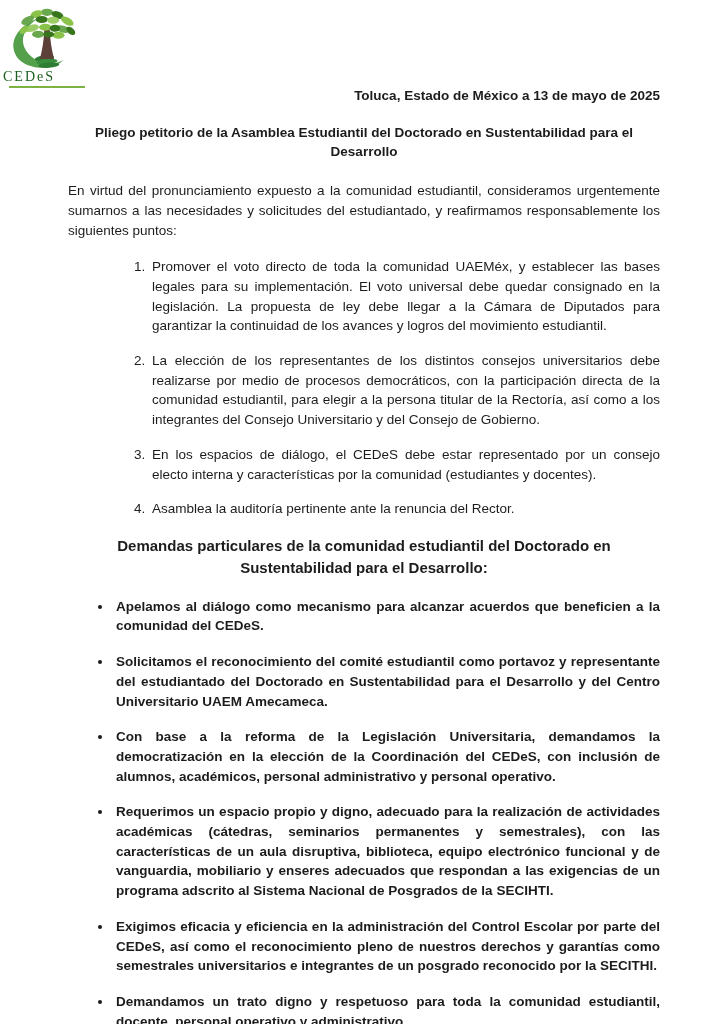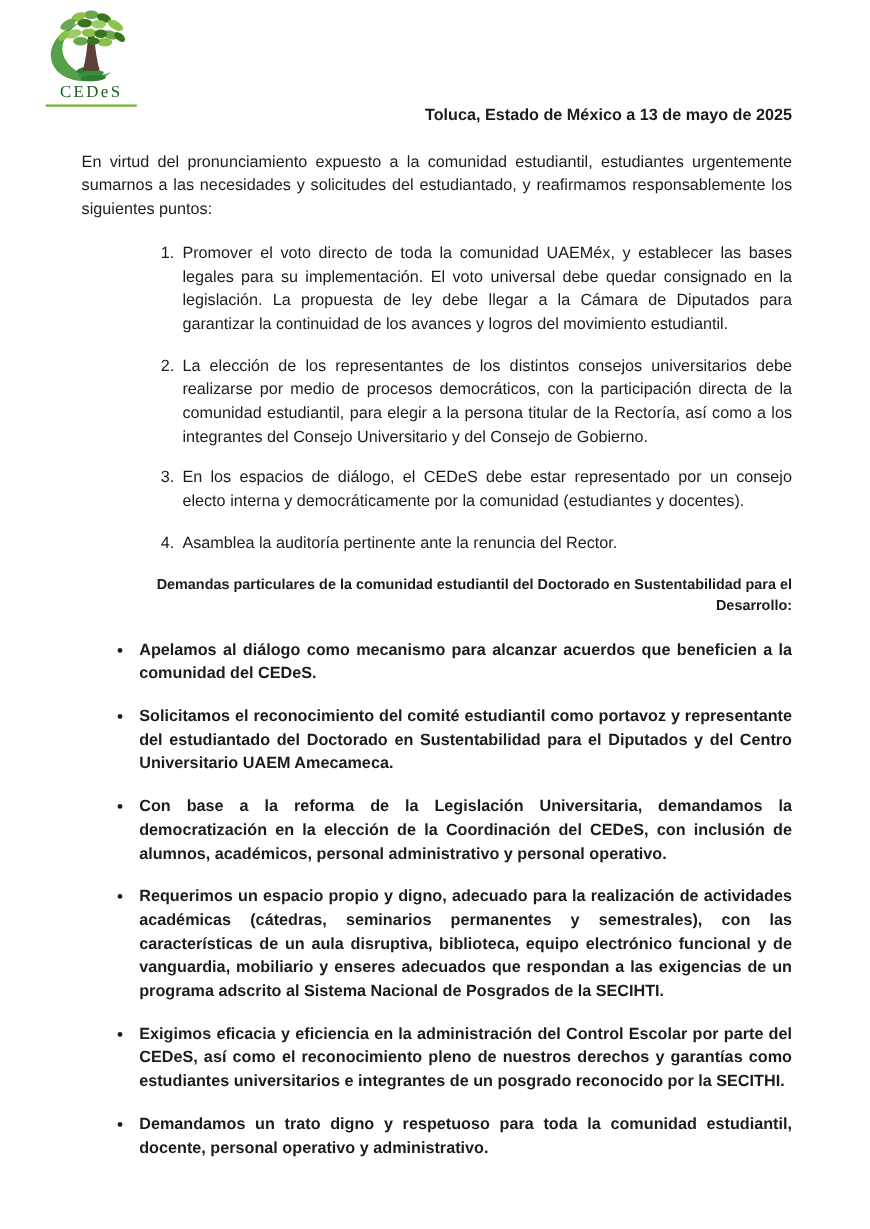--- a/index.html
+++ b/index.html
@@ -16,24 +16,23 @@
     color: #1c1c1c;
     overflow: hidden;
     box-sizing: border-box;
   }
   .header {
     position: relative;
     height: 80px;
   }
   .logo-left {
     position: absolute;
-    left: 32px;
+    left: 3px;
     top: 6px;
     width: 88px;
-    text-align: center;
   }
   .logo-left .cedes-text {
     font-family: "Liberation Serif", serif;
     font-size: 14px;
     letter-spacing: 2px;
     color: #1b5e20;
     line-height: 1;
     margin-top: -2px;
   }
   .logo-left .cedes-underline {
@@ -98,22 +97,22 @@
     padding-left: 45px;
   }
   ol.numbered-points li {
     text-align: justify;
     margin-bottom: 15px;
     padding-left: 3px;
     margin-left: 36px;
   }
   .demands-heading {
     font-weight: bold;
-    font-size: 12px;
-    text-align: right;
+    font-size: 15px;
+    text-align: center;
     margin: 16px 0 0 0;
   }
   ul.bullet-points {
     margin: 18px 0 0 0;
     padding-left: 45px;
   }
   ul.bullet-points li {
     text-align: justify;
     margin-bottom: 16px;
     padding-left: 3px;
@@ -161,36 +160,37 @@
       <div class="cedes-underline"></div>
     </div>
 
 
   </div>
 
   <div class="content">
 
     <p class="date-line">Toluca, Estado de México a 13 de mayo de 2025</p>
 
+    <h1 class="doc-title">Pliego petitorio de la Asamblea Estudiantil del Doctorado en Sustentabilidad para el Desarrollo</h1>
 
-    <p class="intro">En virtud del pronunciamiento expuesto a la comunidad estudiantil, estudiantes urgentemente sumarnos a las necesidades y solicitudes del estudiantado, y reafirmamos responsablemente los siguientes puntos:</p>
+    <p class="intro">En virtud del pronunciamiento expuesto a la comunidad estudiantil, consideramos urgentemente sumarnos a las necesidades y solicitudes del estudiantado, y reafirmamos responsablemente los siguientes puntos:</p>
 
     <ol class="numbered-points">
       <li>Promover el voto directo de toda la comunidad UAEMéx, y establecer las bases legales para su implementación. El voto universal debe quedar consignado en la legislación. La propuesta de ley debe llegar a la Cámara de Diputados para garantizar la continuidad de los avances y logros del movimiento estudiantil.</li>
       <li>La elección de los representantes de los distintos consejos universitarios debe realizarse por medio de procesos democráticos, con la participación directa de la comunidad estudiantil, para elegir a la persona titular de la Rectoría, así como a los integrantes del Consejo Universitario y del Consejo de Gobierno.</li>
-      <li>En los espacios de diálogo, el CEDeS debe estar representado por un consejo electo interna y democráticamente por la comunidad (estudiantes y docentes).</li>
+      <li>En los espacios de diálogo, el CEDeS debe estar representado por un consejo electo interna y características por la comunidad (estudiantes y docentes).</li>
       <li>Asamblea la auditoría pertinente ante la renuncia del Rector.</li>
     </ol>
 
     <h2 class="demands-heading">Demandas particulares de la comunidad estudiantil del Doctorado en Sustentabilidad para el Desarrollo:</h2>
 
     <ul class="bullet-points">
       <li>Apelamos al diálogo como mecanismo para alcanzar acuerdos que beneficien a la comunidad del CEDeS.</li>
-      <li>Solicitamos el reconocimiento del comité estudiantil como portavoz y representante del estudiantado del Doctorado en Sustentabilidad para el Diputados y del Centro Universitario UAEM Amecameca.</li>
+      <li>Solicitamos el reconocimiento del comité estudiantil como portavoz y representante del estudiantado del Doctorado en Sustentabilidad para el Desarrollo y del Centro Universitario UAEM Amecameca.</li>
       <li>Con base a la reforma de la Legislación Universitaria, demandamos la democratización en la elección de la Coordinación del CEDeS, con inclusión de alumnos, académicos, personal administrativo y personal operativo.</li>
       <li>Requerimos un espacio propio y digno, adecuado para la realización de actividades académicas (cátedras, seminarios permanentes y semestrales), con las características de un aula disruptiva, biblioteca, equipo electrónico funcional y de vanguardia, mobiliario y enseres adecuados que respondan a las exigencias de un programa adscrito al Sistema Nacional de Posgrados de la SECIHTI.</li>
-      <li>Exigimos eficacia y eficiencia en la administración del Control Escolar por parte del CEDeS, así como el reconocimiento pleno de nuestros derechos y garantías como estudiantes universitarios e integrantes de un posgrado reconocido por la SECITHI.</li>
+      <li>Exigimos eficacia y eficiencia en la administración del Control Escolar por parte del CEDeS, así como el reconocimiento pleno de nuestros derechos y garantías como semestrales universitarios e integrantes de un posgrado reconocido por la SECITHI.</li>
       <li>Demandamos un trato digno y respetuoso para toda la comunidad estudiantil, docente, personal operativo y administrativo.</li>
     </ul>
 
   </div>
 
 </div>
 
 </body></html>

